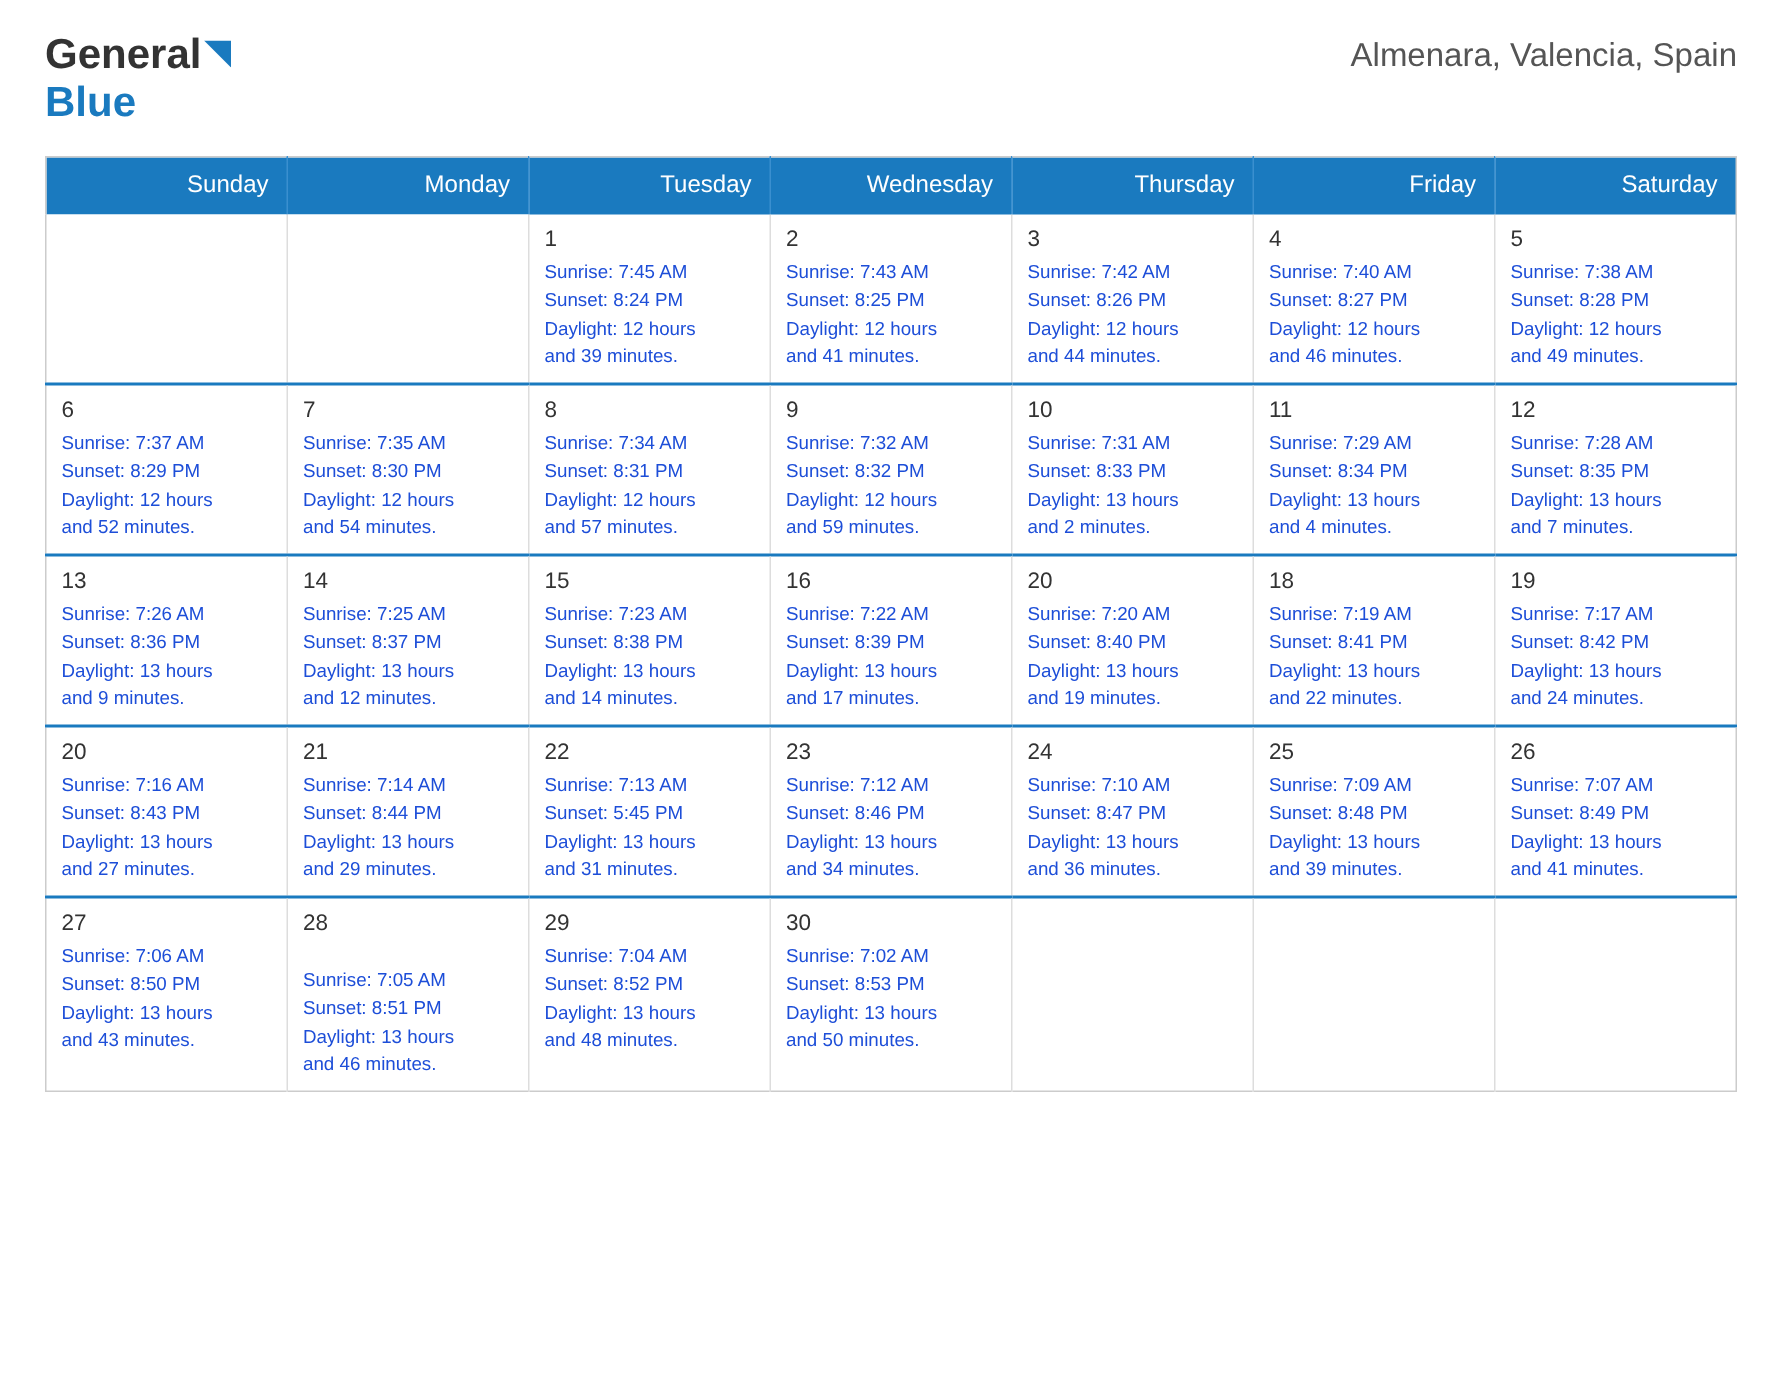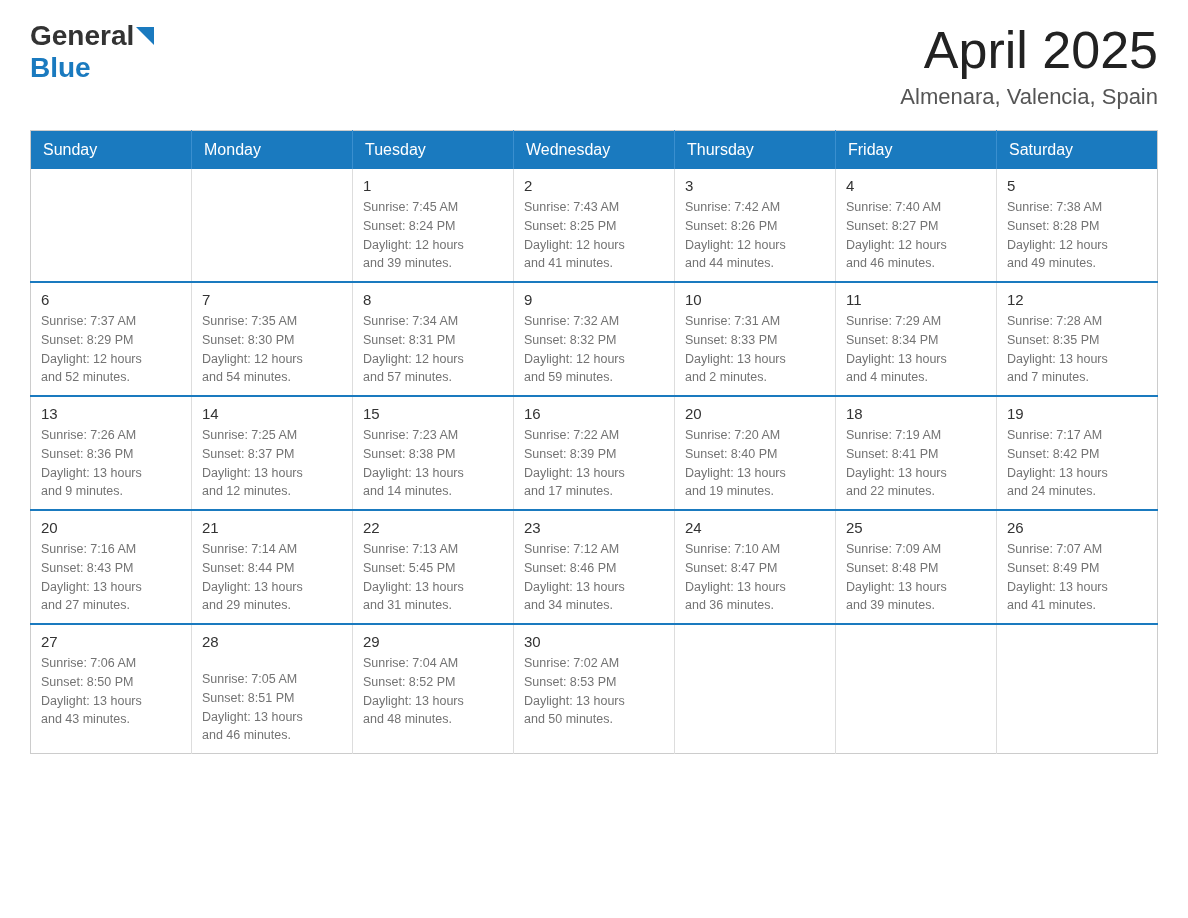--- a/index.html
+++ b/index.html
@@ -60,21 +60,21 @@
     .calendar-table {
       width: 100%;
       border-collapse: collapse;
       border: 1px solid #ccc;
     }
 
     .calendar-table th {
       background-color: #1a7abf;
       color: #fff;
       padding: 10px 12px;
-      text-align: left;
+      text-align: right;
       font-size: 16px;
       font-weight: normal;
       border-right: 1px solid #3a8fcf;
     }
 
     .calendar-table th:last-child {
       border-right: none;
     }
 
     .calendar-table td {
@@ -99,21 +99,21 @@
     .day-number {
       font-size: 15px;
       font-weight: normal;
       color: #333;
       display: block;
       margin-bottom: 4px;
     }
 
     .day-info {
       font-size: 12.5px;
-      color: #737373;
+      color: #1d4ed8;
       line-height: 1.5;
     }
 
     .empty-cell {
       background: #fff;
     }
   </style>
 </head>
 <body>
 
@@ -126,21 +126,20 @@
           <polygon points="0,0 18,0 18,18" fill="#1a7abf"></polygon>
         </svg>
       </div>
     </div>
     <div>
       <span class="logo-text-blue">Blue</span>
     </div>
   </div>
 
   <div class="title-section">
-    <div class="month-title">April 2025</div>
     <div class="location-title">Almenara, Valencia, Spain</div>
   </div>
 </div>
 
 <table class="calendar-table">
   <thead>
     <tr>
     <th>Sunday</th>
         <th>Monday</th>
         <th>Tuesday</th>

